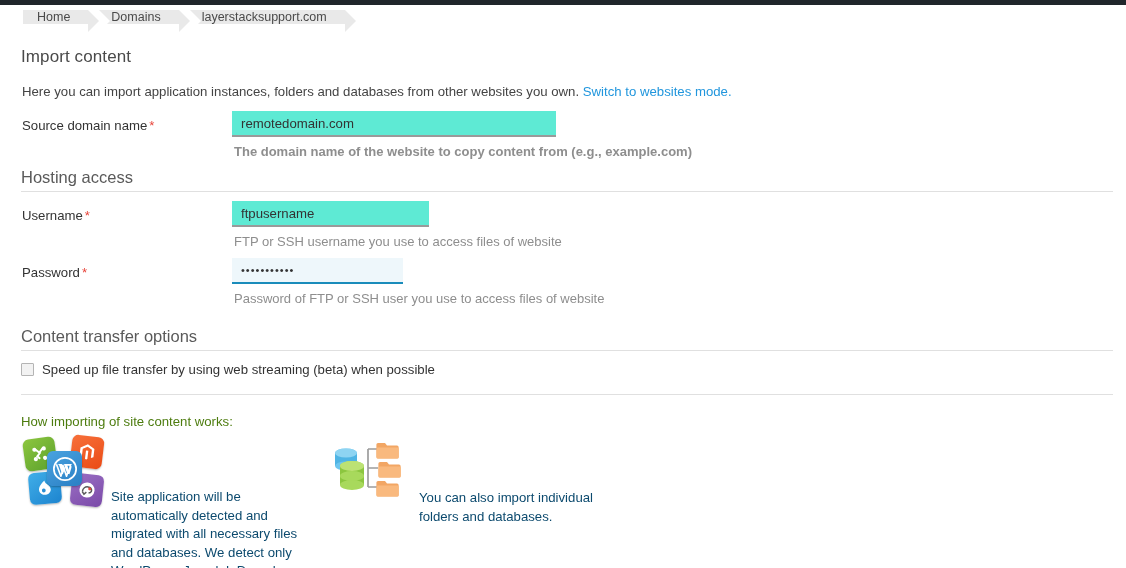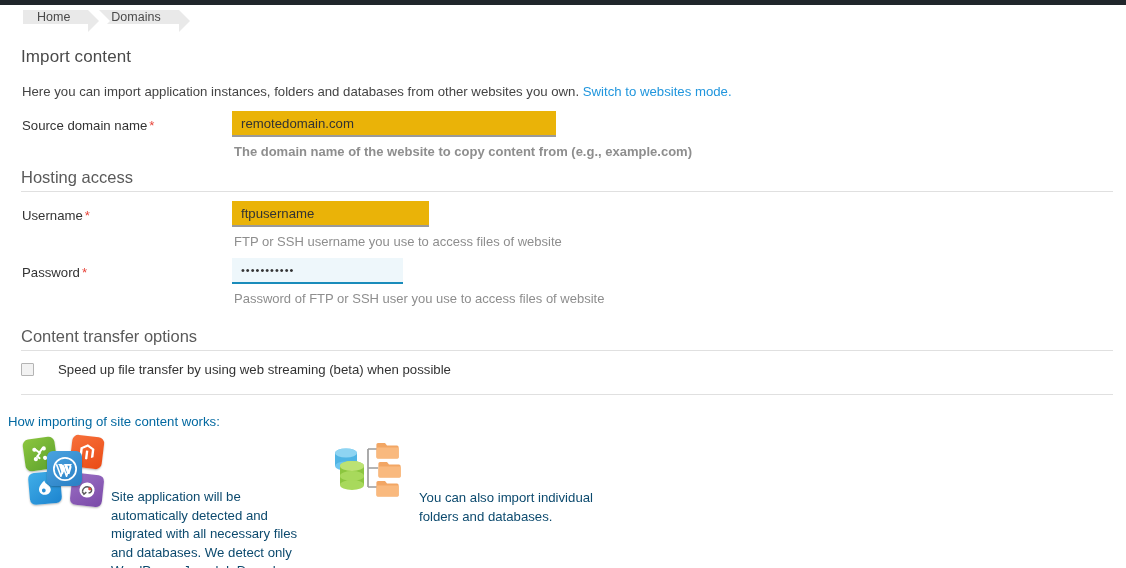--- a/index.html
+++ b/index.html
@@ -77,21 +77,21 @@
     position: absolute; left: 22px;
     font-size: 13.2px;
     color: #333333;
     white-space: nowrap;
   }
   .req { color: #e8443a; margin-left: 2px; }
 
   .finput {
     position: absolute;
     height: 26px;
-    background: #eab308;
+    background: #5eead4;
     border: none;
     border-bottom: 2px solid #9a9a9a;
     font-family: "Liberation Sans", sans-serif;
     font-size: 13.2px;
     color: #333333;
     padding: 0 9px;
     outline: none;
   }
   .finput.focused {
     background: #eef7fb;
@@ -126,31 +126,31 @@
   }
   .cbox {
     width: 13px; height: 13px;
     border: 1px solid #b4b4b4;
     background: #f2f2f2;
     border-radius: 1px;
     display: inline-block;
     flex: 0 0 auto;
   }
   .cblabel {
-    margin-left: 24px;
+    margin-left: 8px;
     font-size: 13.2px;
     color: #333333;
     white-space: nowrap;
   }
 
   
   .info-title {
-    position: absolute; left: 8px; top: 414px;
-    font-size: 13.2px;
-    color: #0369a1;
+    position: absolute; left: 21px; top: 414px;
+    font-size: 13.2px;
+    color: #4d7c0f;
   }
   .info-block { position: absolute; }
   .info-text {
     font-size: 13.2px;
     color: #0c4a6e;
     line-height: 18.5px;
     margin-top: 48px;
   }
 
   
@@ -178,20 +178,23 @@
 <body>
 
 <div class="topbar"></div>
 
 <nav class="breadcrumb">
   <div class="crumb">
     <span>Home</span>
   </div>
   <div class="crumb">
     <span>Domains</span>
+  </div>
+  <div class="crumb">
+    <span>layerstacksupport.com</span>
   </div>
 </nav>
 
 <h1 class="page-title">Import content</h1>
 
 <div class="intro">
   <span>Here you can import application instances, folders and databases from other websites you own.</span>
   <a href="#">Switch to websites mode.</a>
 </div>
 

